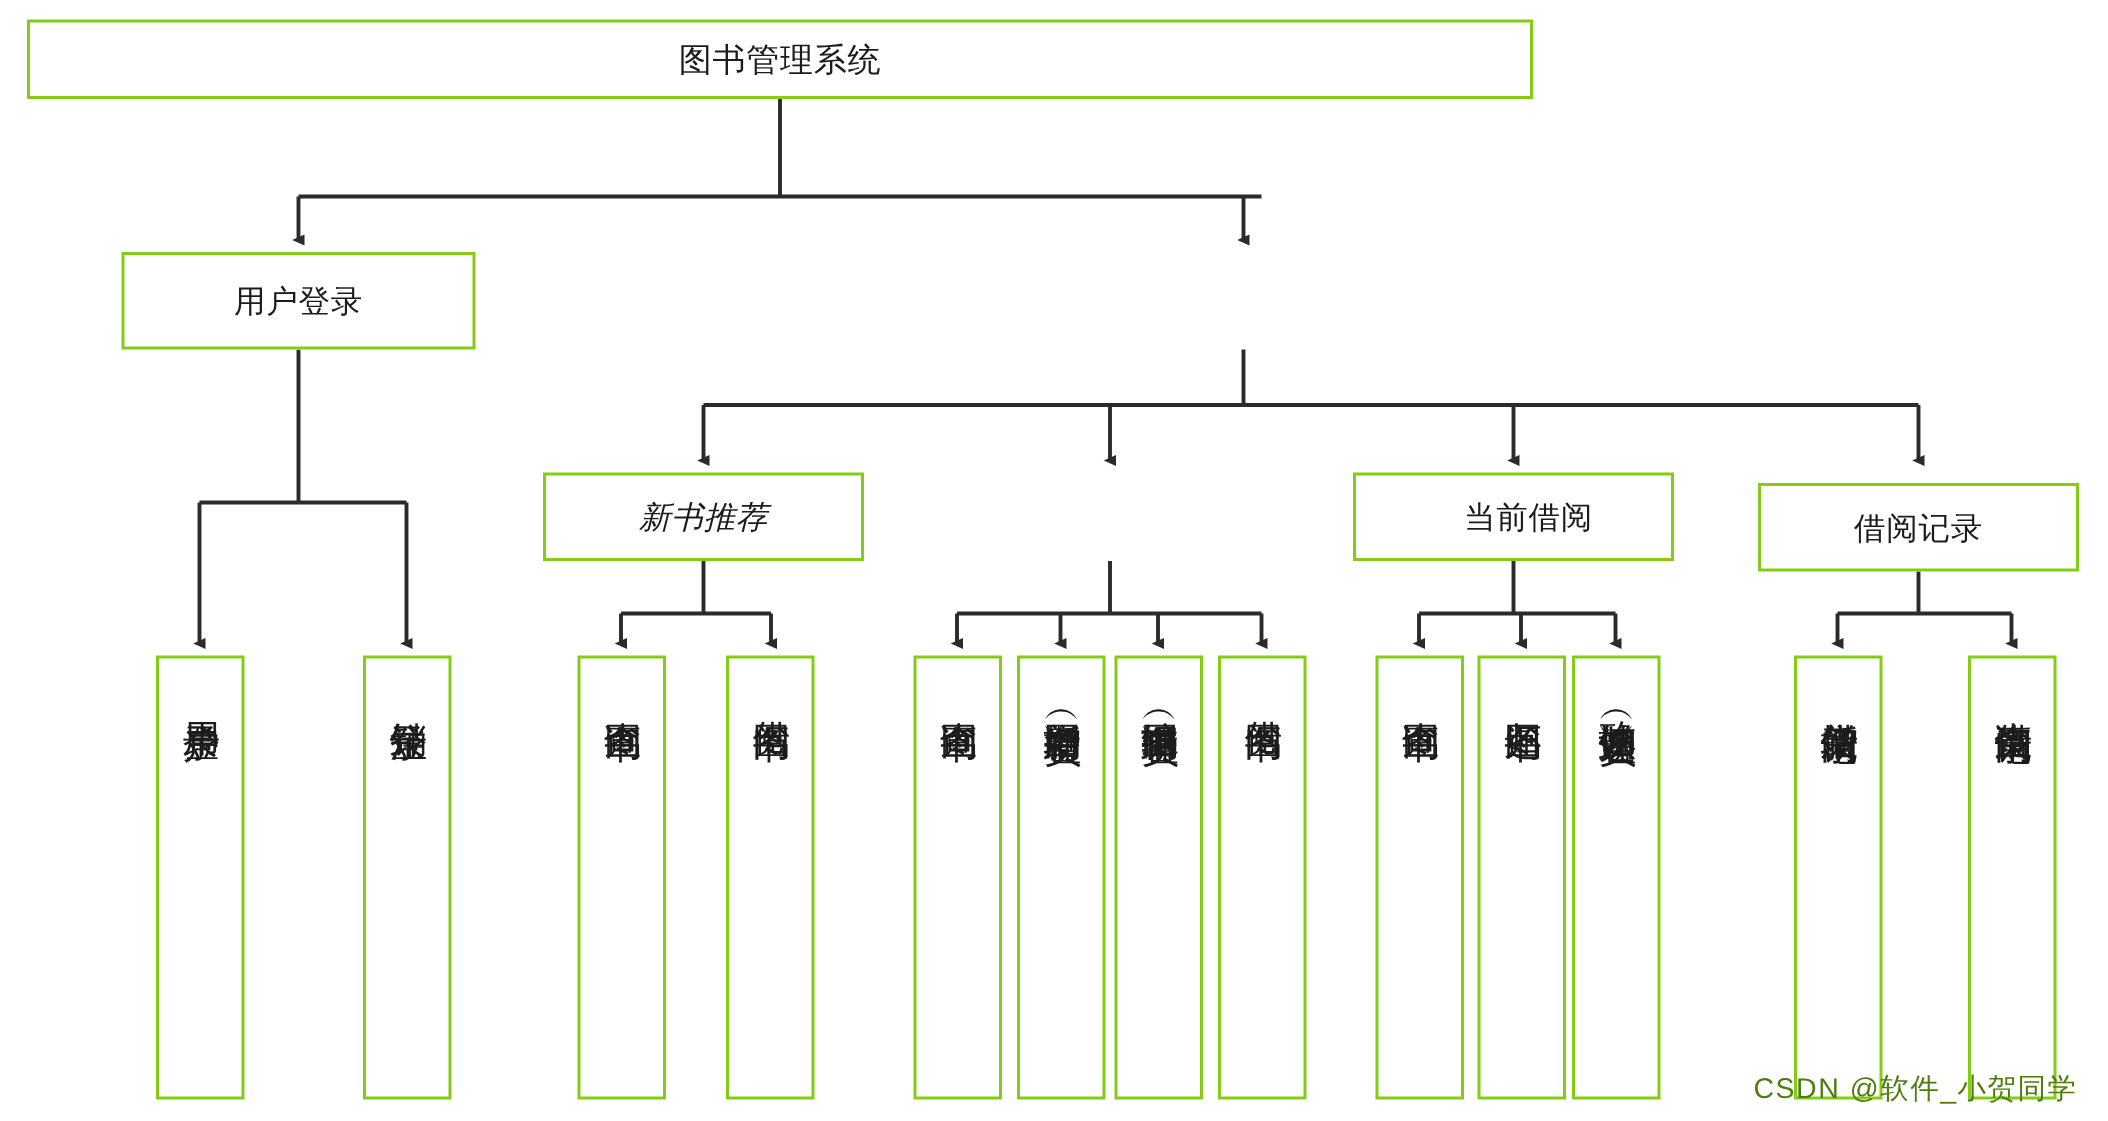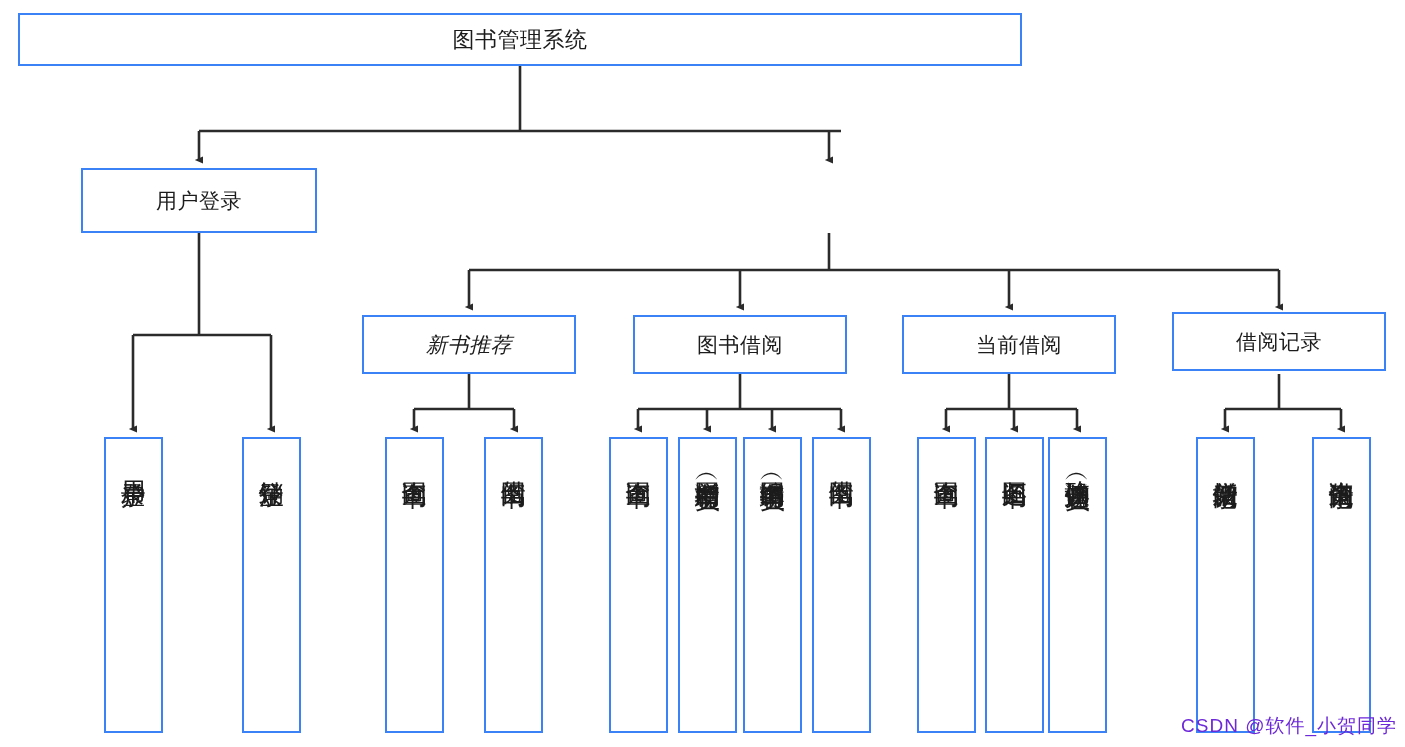--- a/index.html
+++ b/index.html
@@ -22,21 +22,21 @@
     left: 0;
     top: 0;
     width: 1405px;
     height: 747px;
     pointer-events: none;
   }
   .node {
     position: absolute;
     box-sizing: border-box;
     background: #ffffff;
-    border: 2px solid #3b82f6;
+    border: 2px solid #84cc16;
     display: flex;
     align-items: center;
     justify-content: center;
     color: #1c1c1c;
     z-index: 2;
   }
   .node-h {
     font-size: 21px;
     letter-spacing: 0.5px;
     white-space: nowrap;
@@ -51,24 +51,24 @@
     text-align: center;
     white-space: nowrap;
     padding-top: 22px;
   }
   .leaf {
     align-items: flex-start;
     justify-content: center;
   }
   .watermark {
     position: absolute;
-    right: 8px;
+    right: 20px;
     bottom: 8px;
     font-size: 19px;
-    color: #6d28d9;
+    color: #4d7c0f;
     letter-spacing: 1px;
     white-space: nowrap;
     z-index: 3;
     margin-top: 21px;
   }
 </style>
 </head>
 <body>
 
 <div id="diagram-root">
@@ -127,27 +127,24 @@
     <span class="node-h">图书管理系统</span>
   </div>
 
   <div class="node" style="left:81px; top:168px; width:236px; height:65px;">
     <span class="node-h">用户登录</span>
   </div>
 
   <div class="node" style="left:362px; top:315px; width:214px; height:59px;font-style:italic;">
     <span class="node-h">新书推荐</span>
   </div>
-  <div class="node" style="left:633px; top:315px; width:214px; height:59px;">
-    <span class="node-h">图书借阅</span>
-  </div>
   <div class="node" style="left:902px; top:315px; width:214px; height:59px;padding-left:20px;">
     <span class="node-h">当前借阅</span>
   </div>
-  <div class="node" style="left:1172px; top:312px; width:214px; height:59px;">
+  <div class="node" style="left:1172px; top:322px; width:214px; height:59px;">
     <span class="node-h">借阅记录</span>
   </div>
 
   <div class="node leaf" style="left:104px; top:437px; width:59px; height:296px;">
     <span class="node-v">用户登录</span>
   </div>
   <div class="node leaf" style="left:242px; top:437px; width:59px; height:296px;">
     <span class="node-v">注销登录</span>
   </div>
 

